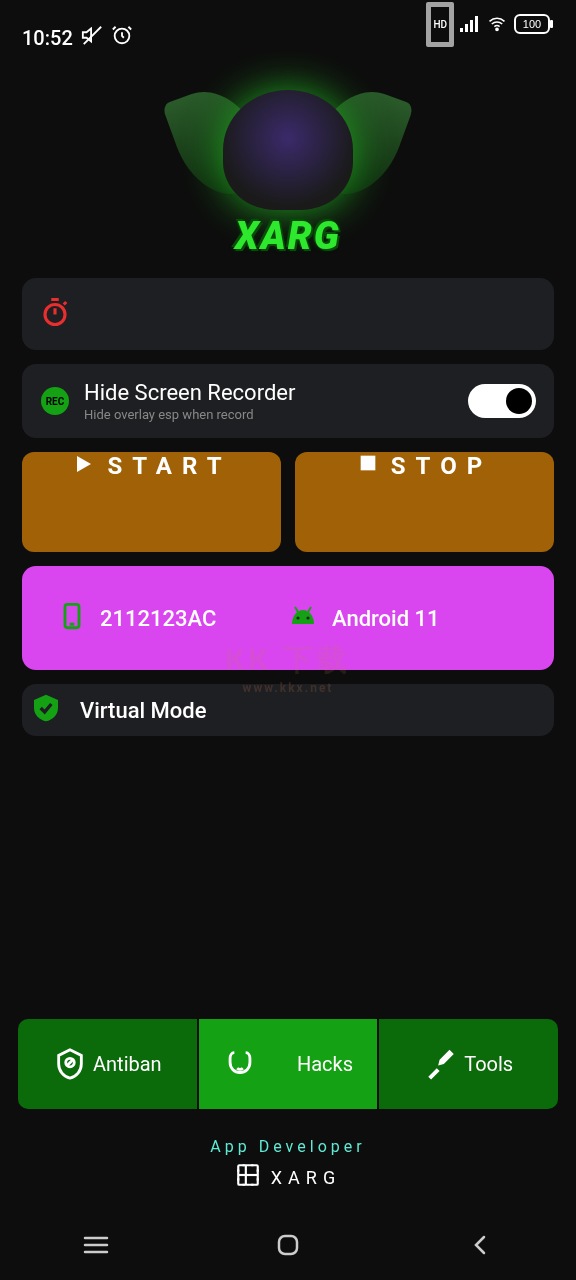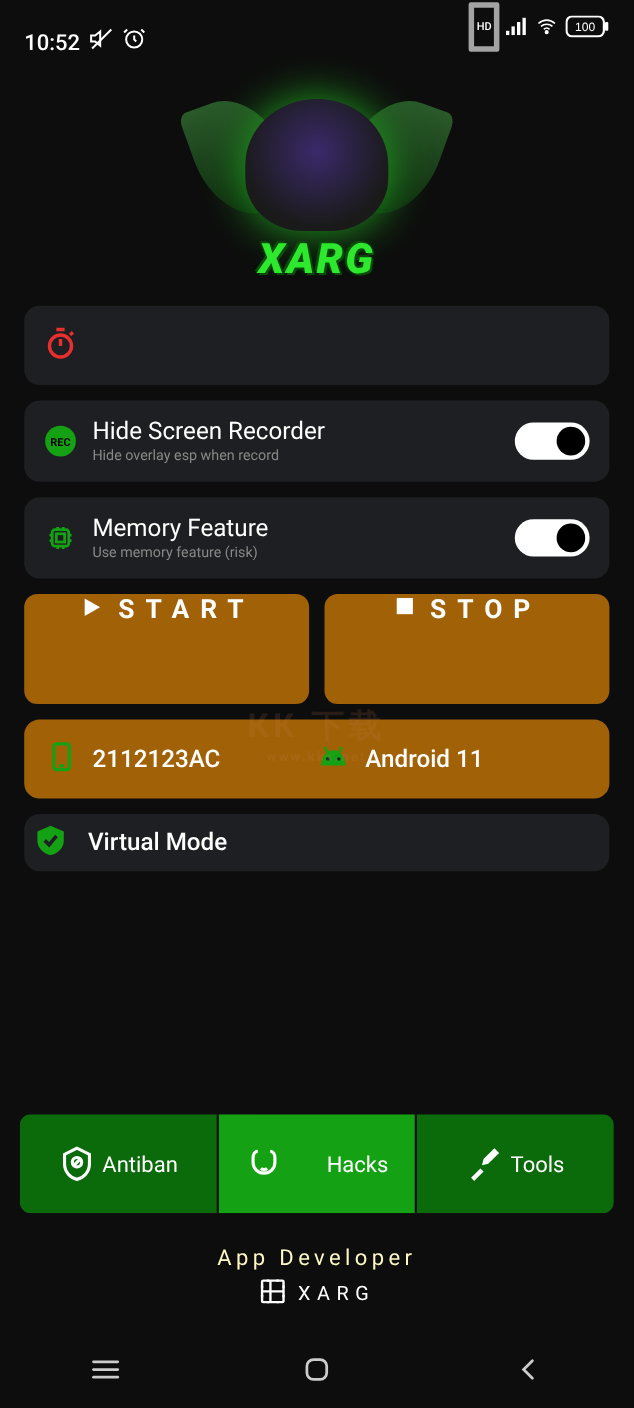--- a/index.html
+++ b/index.html
@@ -33,36 +33,36 @@
   .card-sub { font-size: 13px; color: #888; margin-top: 2px; }
 
   .toggle { width: 68px; height: 34px; background: #fff; border-radius: 17px; position: relative; flex: 0 0 68px; }
   .toggle.on .knob { right: 4px; }
   .toggle .knob { position: absolute; top: 4px; right: 4px; width: 26px; height: 26px; background: #000; border-radius: 50%; }
 
   .btn-row { display: flex; gap: 14px; margin-bottom: 14px; }
   .big-btn { flex: 1; height: 100px; background: #a16207; border-radius: 12px; display: flex; align-items: flex-start; justify-content: center; gap: 12px; font-size: 24px; font-weight: 700; letter-spacing: 10px; color: #fff; }
   .big-btn svg { flex: 0 0 auto; }
 
-  .info-card { background: #a16207; border-radius: 14px; padding: 20px; margin-bottom: 14px; display: flex; align-items: center; }
+  .info-card { background: #d946ef; border-radius: 14px; padding: 36px; margin-bottom: 14px; display: flex; align-items: center; }
   .info-half { flex: 1; display: flex; align-items: center; gap: 14px; }
   .info-label { font-size: 22px; color: #fff; font-weight: 500; }
 
   .virtual-card { background: #1e1f22; border-radius: 14px; padding: 8px; display: flex; align-items: center; gap: 18px; }
 
   .spacer { flex: 1; }
 
   .tabbar { display: flex; margin: 0 -4px 28px -4px; border-radius: 10px; overflow: hidden; }
   .tab { flex: 1; height: 90px; display: flex; flex-direction: row; align-items: center; justify-content: center; gap: 6px; font-size: 20px; }
   .tab.active { background: #14a214; gap: 40px; }
   .tab.inactive { background: #0b6b0b; }
   .tab + .tab { margin-left: 2px; }
 
   .footer { text-align: center; padding-bottom: 18px; }
-  .dev-label { font-size: 20px; letter-spacing: 4px; color: #fef9c3; }
+  .dev-label { font-size: 16px; letter-spacing: 4px; color: #5eead4; }
   .dev-name { display: flex; align-items: center; justify-content: center; gap: 10px; margin-top: 6px; font-size: 18px; letter-spacing: 6px; color: #fff; }
 
   .navbar { height: 70px; display: flex; align-items: center; justify-content: space-around; background: #0d0d0d; }
   .navbar div { width: 80px; display:flex; justify-content:center; }
 
   .watermark { position: absolute; left: 50%; top: 640px; transform: translateX(-50%); font-size: 30px; color: rgba(200,120,80,0.15); font-weight: bold; letter-spacing: 4px; pointer-events: none; }
   .watermark small { display:block; font-size:12px; letter-spacing:2px; text-align:center; color: rgba(200,120,80,0.2); }
 </style>
 </head>
 <body>
@@ -138,36 +138,20 @@
     </div>
     <div class="card-text">
       <div class="card-title">Hide Screen Recorder</div>
       <div class="card-sub">Hide overlay esp when record</div>
     </div>
     <div class="toggle on">
         <div class="knob"></div>
       </div>
   </div>
 
-  <div class="card row">
-    <div class="card-icon">
-      <svg width="30" height="30" viewBox="0 0 24 24" fill="none" stroke="#14a214" stroke-width="2">
-          <rect x="6" y="6" width="12" height="12" rx="2"></rect>
-          <rect x="9" y="9" width="6" height="6"></rect>
-          <path d="M4 10h2M4 14h2M18 10h2M18 14h2M10 4v2M14 4v2M10 18v2M14 18v2"></path>
-        </svg>
-    </div>
-    <div class="card-text">
-      <div class="card-title">Memory Feature</div>
-      <div class="card-sub">Use memory feature (risk)</div>
-    </div>
-    <div class="toggle on">
-        <div class="knob"></div>
-      </div>
-  </div>
 
   <div class="btn-row">
     <div class="big-btn">
       <svg width="24" height="24" viewBox="0 0 24 24" fill="#fff">
           <path d="M6 4l14 8-14 8z"></path>
         </svg>
       <span>START</span>
     </div>
     <div class="big-btn">
       <svg width="22" height="22" viewBox="0 0 24 24" fill="#fff">

